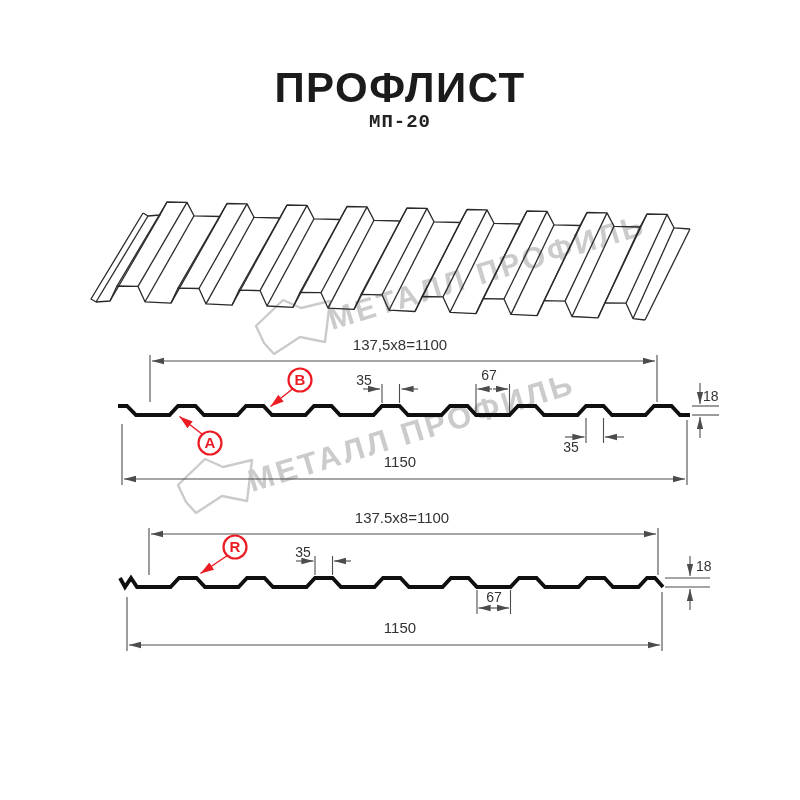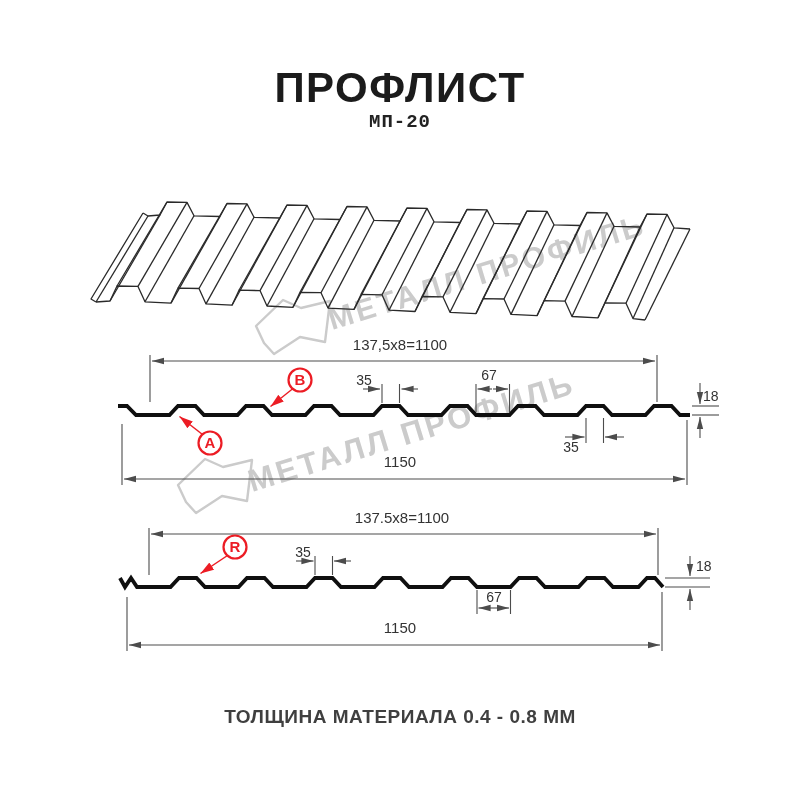--- a/index.html
+++ b/index.html
@@ -206,14 +206,13 @@
       </g>
 
       <g>
         <circle class="redc" cx="235" cy="547" r="11.5"></circle>
         <text class="redt" x="235" y="552">R</text>
         <path class="redl" d="M227.5 555.5 L200.5 573.5" marker-end="url(#arrR)"></path>
       </g>
     </g>
   </svg>
 
-  <div class="caption">ТОЛЩИНА МАТЕРИАЛА 0.4 - 0.8 ММ</div>
 </div>
 
 </body></html>

